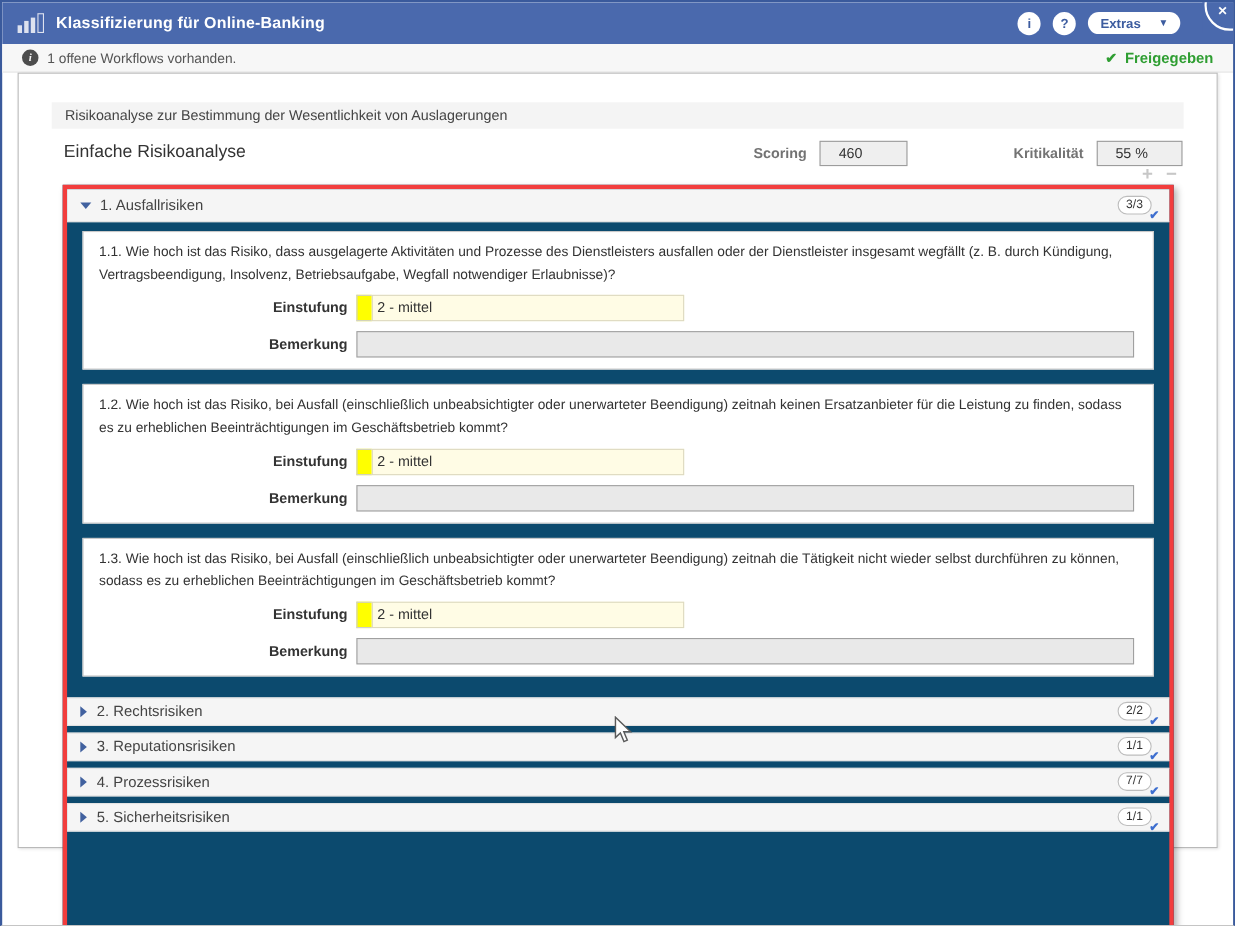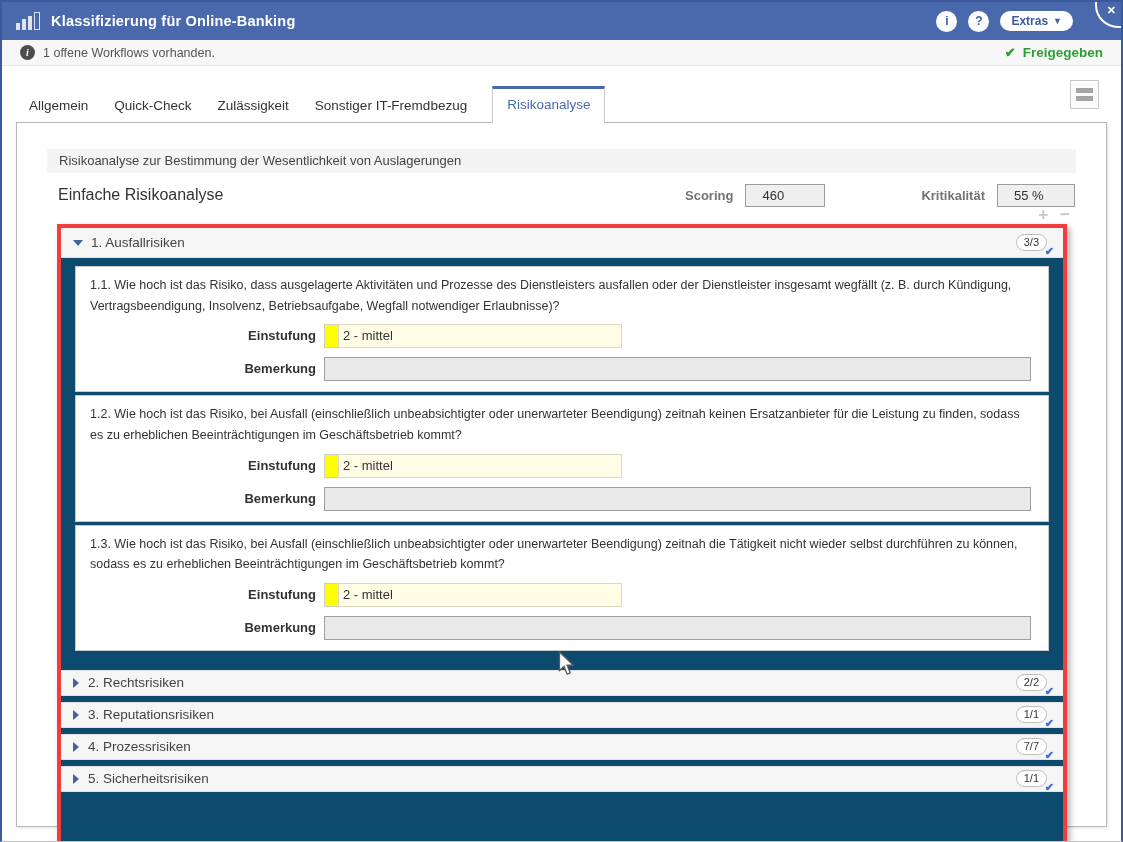--- a/index.html
+++ b/index.html
@@ -13,21 +13,21 @@
   .titlebar { height:38px; background:#4a69ad; display:flex; align-items:center; padding:0 14px; position:relative; }
   .chart-icon { display:flex; align-items:flex-end; gap:2px; height:18px; }
   .chart-icon .b { width:4px; background:#dde2ef; }
   .chart-icon .b1 { height:7px; } .chart-icon .b2 { height:11px; } .chart-icon .b3 { height:14px; }
   .chart-icon .b4 { width:6px; height:18px; background:transparent; border:1.5px solid #dde2ef; }
   .title { color:#fff; font-weight:700; font-size:14.5px; margin-left:11px; letter-spacing:.2px; }
   .tb-spacer { flex:1; }
   .tb-circle { width:21px; height:21px; border-radius:50%; background:#fff; color:#3c5c9f; font-weight:700;
                font-size:12px; display:flex; align-items:center; justify-content:center; margin-left:11px; cursor:pointer; }
   .extras-btn { margin-left:11px; margin-right:34px; background:#fff; color:#3c5c9f; font-weight:700; font-size:12px;
-                border-radius:11px; padding:3px 11px; display:flex; align-items:center; gap:5px; cursor:pointer; }
+                border-radius:11px; padding:3px 11px; display:flex; align-items:center; gap:16px; cursor:pointer; }
   .extras-caret { font-size:9px; line-height:1; }
   .corner-close { position:absolute; top:-2px; right:-2px; width:30px; height:30px; background:#4a69ad; z-index:5; }
   .corner-close .arc { position:absolute; top:-18px; right:-18px; width:46px; height:46px;
                        border:2px solid #fff; border-radius:50%; }
   .corner-close .x { position:absolute; top:4px; right:7px; color:#fff; font-weight:700; font-size:11px; cursor:pointer; }
 
   
   .noticebar { height:26px; background:#f7f7f7; border-bottom:1px solid #e5e5e5; display:flex; align-items:center;
                padding:0 18px; font-size:12.5px; color:#555; }
   .info-dot { width:15px; height:15px; border-radius:50%; background:#4d4d4d; color:#f7f7f7; font-weight:700;
@@ -74,21 +74,21 @@
               border-top:6px solid #41619f; margin-right:8px; }
   .tri-right { width:0; height:0; border-top:5px solid transparent; border-bottom:5px solid transparent;
                border-left:6px solid #41619f; margin-right:9px; }
   .acc-title { font-size:13.5px; color:#444; }
   .acc-sp { flex:1; }
   .badge { position:relative; background:#fff; border:1px solid #bdbdbd; border-radius:9px; padding:1px 7px 2px;
            font-size:11px; color:#333; margin-right:4px; }
   .badge .bchk { position:absolute; right:-8px; bottom:-8px; color:#3d6ecf; font-weight:700; font-size:11px; }
 
   .acc-body { padding:8px 14px 16px; }
-  .qcard { border:1px solid #c9c9c9; background:#fff; padding:8px 14px 10px; margin-bottom:3px; }
+  .qcard { border:1px solid #c9c9c9; background:#fff; padding:8px 14px 10px; margin-bottom:13px; }
   .qcard:last-child { margin-bottom:0; }
   .qtext { font-size:12.5px; color:#333; line-height:1.65; }
   .frow { display:flex; margin-top:8px; }
   .frow + .frow { margin-top:9px; }
   .flabel { width:234px; text-align:right; padding-right:8px; font-weight:700; font-size:13px;
             color:#333; line-height:24px; flex:none; }
   .rating { display:flex; }
   .swatch { width:14px; height:24px; background:#ffff00; border:1px solid #cfcfcf; border-right:none; flex:none; }
   .rating-val { width:284px; height:24px; background:#fffce5; border:1px solid #ddd9bf; font-size:13px;
                 color:#333; line-height:22px; padding-left:4px; cursor:pointer; }
@@ -130,31 +130,20 @@
   <div class="noticebar">
     <div class="info-dot">i</div>
     <span>1 offene Workflows vorhanden.</span>
     <div class="notice-spacer"></div>
     <div class="status-ok">
       <span class="chk">✔</span>
       <span>Freigegeben</span>
     </div>
   </div>
 
-  <div class="tabzone">
-    <div class="tab">Allgemein</div>
-    <div class="tab">Quick-Check</div>
-    <div class="tab">Zulässigkeit</div>
-    <div class="tab">Sonstiger IT-Fremdbezug</div>
-    <div class="tab active">Risikoanalyse</div>
-    <div class="menu-btn">
-      <div class="bar"></div>
-        <div class="bar"></div>
-    </div>
-  </div>
 
   <div class="panel">
 
     <div class="section-header">Risikoanalyse zur Bestimmung der Wesentlichkeit von Auslagerungen</div>
 
     <div class="subrow">
       <div class="subtitle">Einfache Risikoanalyse</div>
       <div class="sp"></div>
       <span class="fieldlabel">Scoring</span>
       <input class="ro-input scoring" readonly="" value="460" style="">

